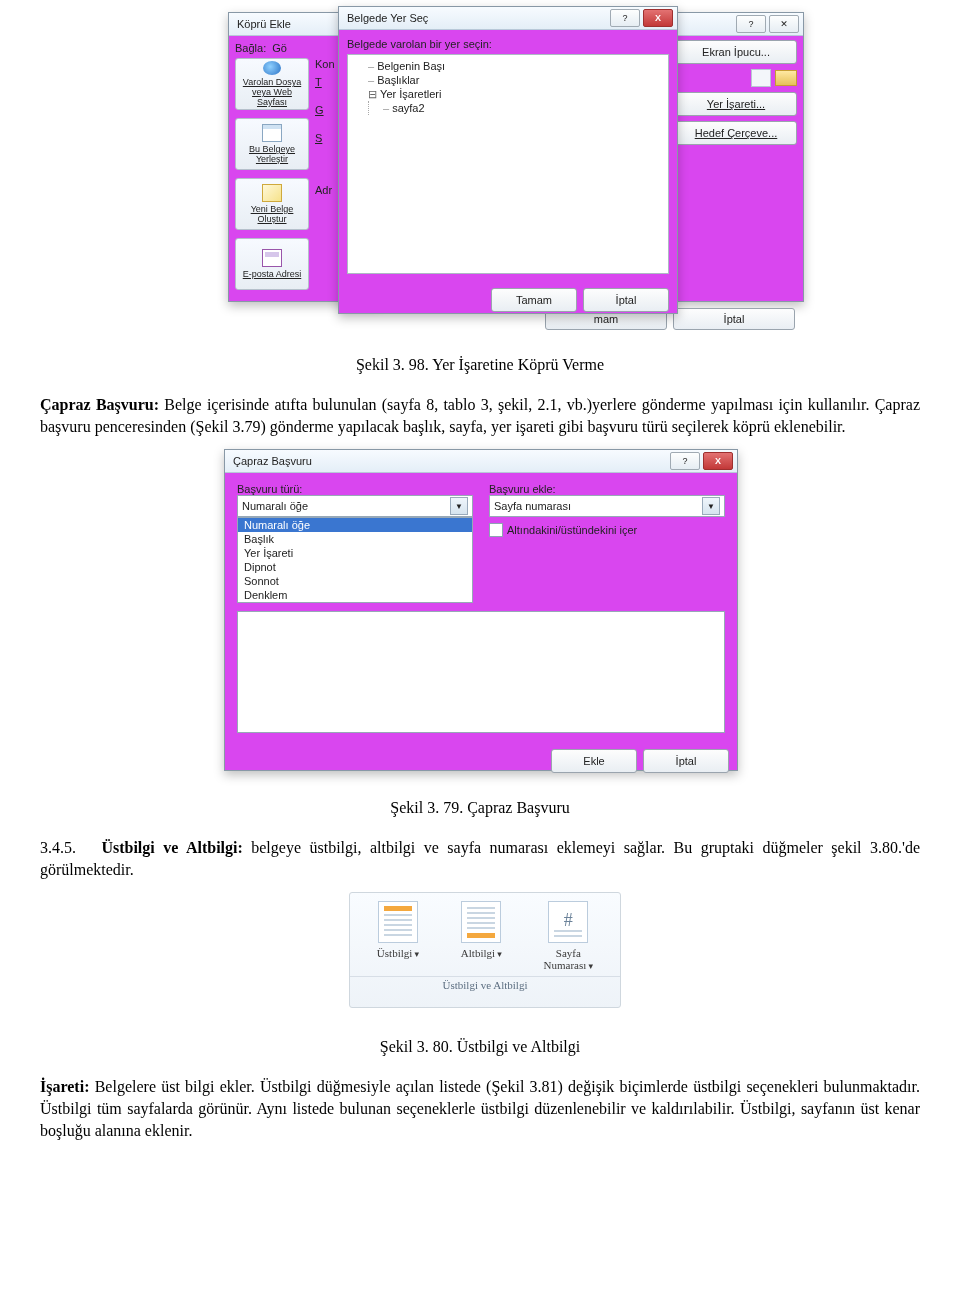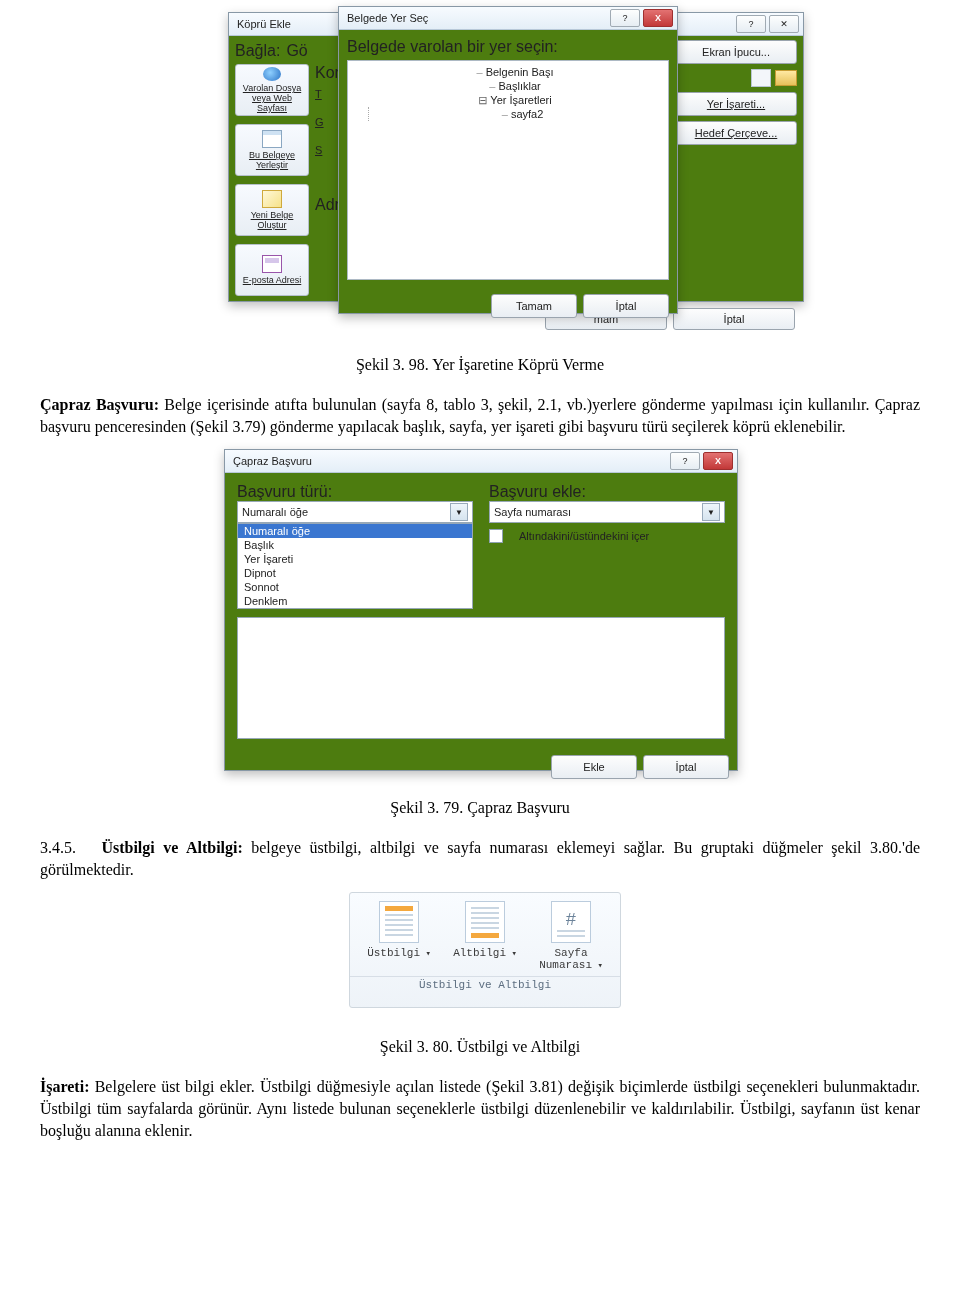--- a/index.html
+++ b/index.html
@@ -2,28 +2,28 @@
 <html><head>
 <meta charset="utf-8">
 <style>
   html,body{margin:0;padding:0;background:#fff;font-family:"Times New Roman",Times,serif;color:#000;}
   .page{width:960px;margin:0 auto;padding:0 40px 60px 40px;box-sizing:border-box;}
   p{margin:0;padding:0;}
   .fig-group{width:100%;margin-top:6px;}
   .figure-area{position:relative;height:320px;}
 
   
-  .dlg{position:absolute;background:#4d7c0f;border:1px solid #8898a6;font-family:"Segoe UI",Tahoma,sans-serif;font-size:11px;color:#222;box-shadow:0 4px 10px rgba(0,0,0,.25);}
+  .dlg{position:absolute;background:#d946ef;border:1px solid #8898a6;font-family:"Segoe UI",Tahoma,sans-serif;font-size:11px;color:#222;box-shadow:0 4px 10px rgba(0,0,0,.25);}
   .dlg .titlebar{height:22px;display:flex;align-items:center;padding:0 4px 0 8px;justify-content:space-between;background:linear-gradient(#f7fbff,#e4eef7);border-bottom:1px solid #b8c8d8;}
   .dlg .title{font-weight:400;}
   .tb-btns{display:flex;gap:3px;}
   .tb-btn{width:28px;height:16px;border:1px solid #a0aab3;border-radius:2px;background:linear-gradient(#fdfefe,#e6edf3);display:flex;align-items:center;justify-content:center;font-size:9px;}
   .tb-close{background:linear-gradient(#e37272,#c23838);border-color:#9e2f2f;color:#fff;font-weight:700;}
   .dlg-body{padding:8px;}
-  .lbl{font-size:16px;}
+  .lbl{font-size:11px;}
   .btn{min-width:64px;height:22px;border:1px solid #9aa4ae;border-radius:3px;background:linear-gradient(#fdfdfd,#e9eef3);font-family:inherit;font-size:11px;display:inline-flex;align-items:center;justify-content:center;padding:0 10px;}
   .btn.small{min-width:50px;height:20px;}
   .dlg-footer{display:flex;justify-content:flex-end;gap:6px;padding:6px 8px 8px;}
 
   
   .hyperlink{left:188px;top:6px;width:150px;height:288px;z-index:1;}
   .hyperlink .dlg-body{padding:6px 6px;}
   .link-row{display:flex;align-items:center;gap:6px;margin-bottom:4px;}
   .link-sidebar{width:74px;display:flex;flex-direction:column;gap:8px;}
   .side-btn{border:1px solid #b5c0cb;border-radius:3px;background:linear-gradient(#f7faff,#e8eef4);height:46px;display:flex;flex-direction:column;align-items:center;justify-content:center;text-align:center;font-size:9px;line-height:10px;padding:2px;}
@@ -33,21 +33,21 @@
   .ic-new{background:linear-gradient(135deg,#fff8d8,#f6e28a);border:1px solid #cfa93c;}
   .ic-mail{background:#fff;border:1px solid #95a;position:relative;}
   .ic-mail:after{content:"";position:absolute;left:2px;right:2px;top:2px;border-top:5px solid #d6c6ea;}
   .ic-folder-open{width:20px;height:14px;background:linear-gradient(#ffe9a3,#e6c15a);border:1px solid #c69c33;display:inline-block;vertical-align:middle;}
   .trunc{white-space:nowrap;overflow:hidden;}
   .hyperlink .col2{display:flex;flex-direction:column;gap:16px;margin-top:6px;font-size:11px;}
 
   
   .place{left:298px;top:0px;width:338px;height:306px;z-index:3;}
   .place .tree-wrap{border:1px solid #adb9c4;height:210px;padding:4px 6px;overflow:auto;background:#fff;}
-  .tree ul{list-style:none;margin:0;padding-left:14px;text-align:center;}
+  .tree ul{list-style:none;margin:0;padding-left:14px;}
   .tree li{padding:1px 0;}
   .branch:before{content:"⊟ ";color:#666;}
   .leaf:before{content:"– ";color:#999;}
   .dotted{border-left:1px dotted #aaa;}
 
   
   .backdlg{left:632px;top:6px;width:130px;height:288px;z-index:1;}
   .backdlg .stack{display:flex;flex-direction:column;gap:5px;align-items:flex-end;padding:4px 6px;}
   .backdlg .btn{min-width:100px;}
   .backdlg .mid{height:148px;}
@@ -64,27 +64,27 @@
   .crossref{position:relative;width:512px;height:320px;}
   .crossref .dlg{position:static;width:100%;height:100%;}
   .cr-body{padding:10px 12px;}
   .cr-cols{display:flex;gap:16px;}
   .cr-col{flex:1;}
   .combo{height:20px;border:1px solid #97a8b7;background:#fff;display:flex;align-items:center;padding:0 4px;justify-content:space-between;font-size:11px;}
   .combo .arrow{width:16px;height:16px;border:1px solid #9ab;background:linear-gradient(#eef5fb,#d6e4ef);display:flex;align-items:center;justify-content:center;font-size:8px;}
   .listbox{border:1px solid #97a8b7;background:#fff;height:84px;overflow:auto;}
   .listbox .li{padding:1px 6px;font-size:11px;}
   .listbox .sel{background:#3a76d0;color:#fff;}
-  .chk{display:flex;align-items:center;gap:16px;font-size:11px;margin-top:6px;}
+  .chk{display:flex;align-items:center;gap:4px;font-size:11px;margin-top:6px;}
   .chk .box{width:12px;height:12px;border:1px solid #8ea2b3;background:#fff;}
   .cr-mainlist{border:1px solid #97a8b7;background:#fff;height:120px;margin-top:8px;}
 
   
   .ribbon-wrap{display:flex;justify-content:center;margin:10px 0 4px;}
-  .ribbon{border:1px solid #cfd7de;background:linear-gradient(#f9fcff,#eef3f8);width:270px;border-radius:3px;font-family:Liberation Mono, monospace;font-size:11px;margin-left:10px;}
+  .ribbon{border:1px solid #cfd7de;background:linear-gradient(#f9fcff,#eef3f8);width:270px;border-radius:3px;font-family:Liberation Serif, serif;font-size:11px;margin-left:10px;}
   .ribbon .items{display:flex;justify-content:space-around;padding:8px 6px 2px;}
   .ritem{display:flex;flex-direction:column;align-items:center;gap:4px;font-size:11px;color:#3a3a3a;}
   .ritem .ricon{width:38px;height:40px;border:1px solid #bcd;background:#fff;position:relative;}
   .ricon.header:before{content:"";position:absolute;left:5px;right:5px;top:4px;height:5px;background:#f4a83e;}
   .ricon.header:after{content:"";position:absolute;left:5px;right:5px;top:12px;bottom:5px;background:repeating-linear-gradient(#c9d6e2 0 2px,#fff 2px 5px);}
   .ricon.footer:before{content:"";position:absolute;left:5px;right:5px;bottom:4px;height:5px;background:#f4a83e;}
   .ricon.footer:after{content:"";position:absolute;left:5px;right:5px;top:5px;bottom:12px;background:repeating-linear-gradient(#c9d6e2 0 2px,#fff 2px 5px);}
   .ricon.pagenum:before{content:"#";position:absolute;left:0;right:0;top:8px;text-align:center;font-size:18px;color:#6c839a;}
   .ricon.pagenum:after{content:"";position:absolute;left:5px;right:5px;top:28px;bottom:5px;background:repeating-linear-gradient(#c9d6e2 0 2px,#fff 2px 5px);}
   .ritem .lab{line-height:12px;text-align:center;}

